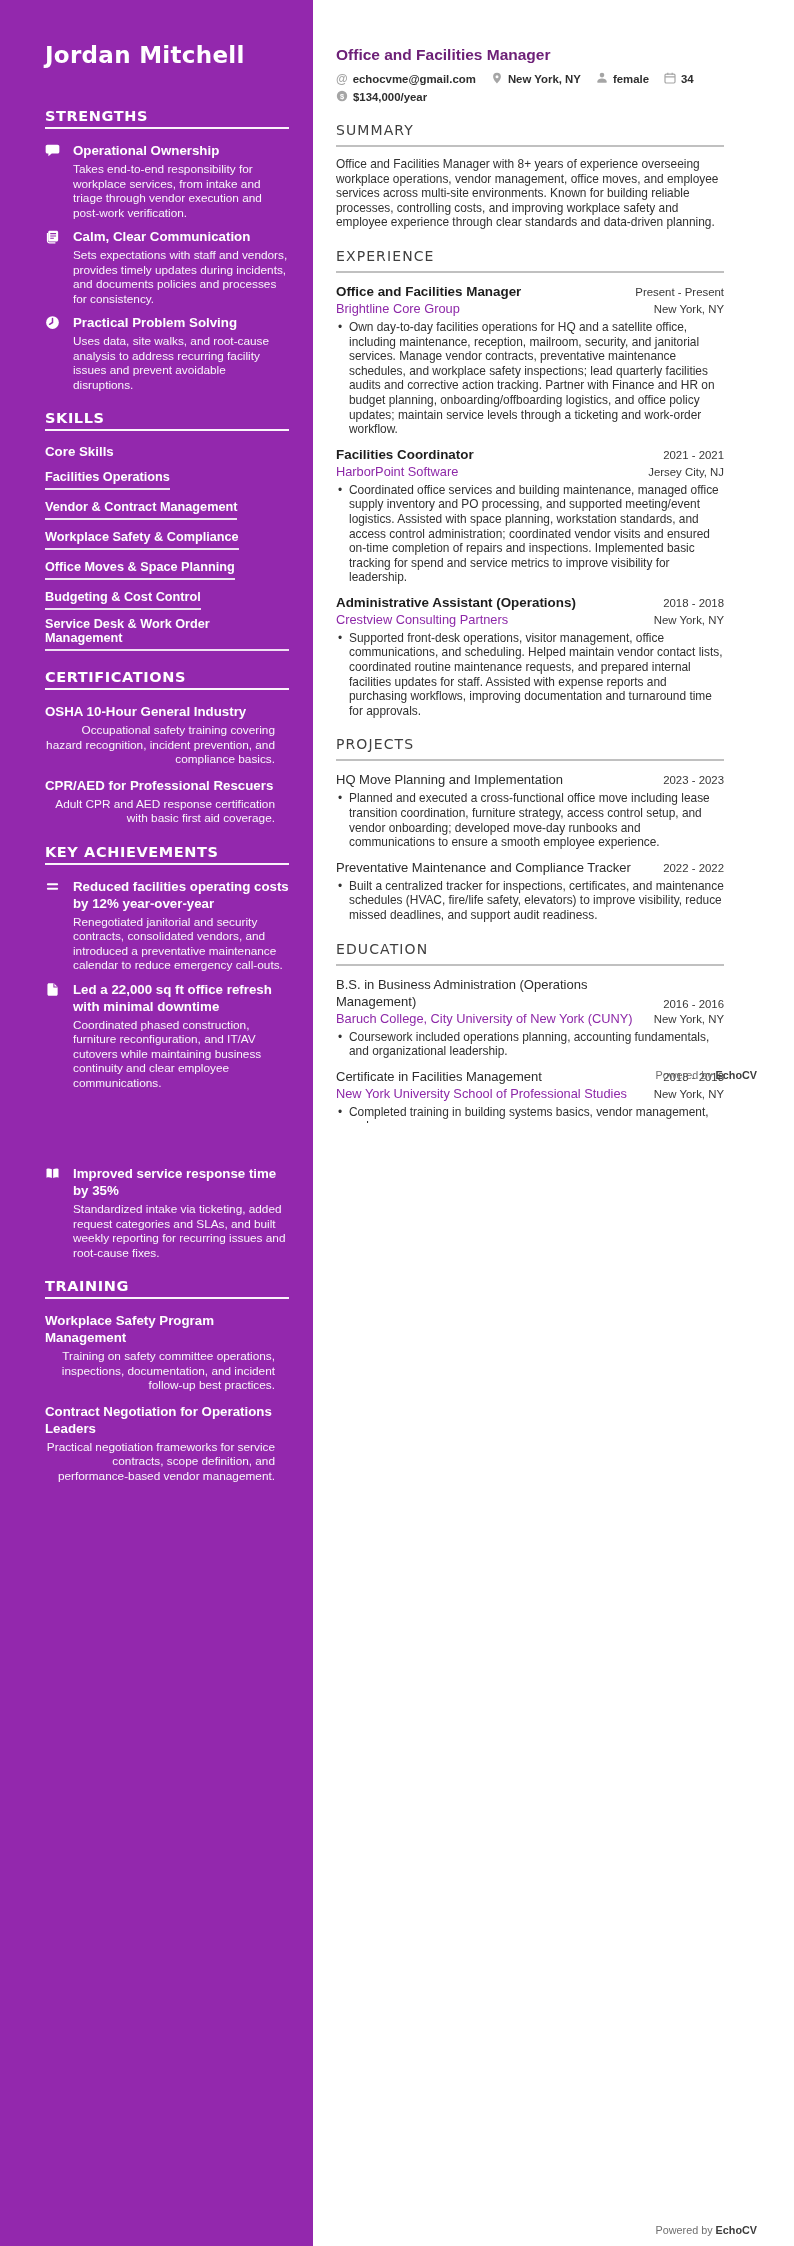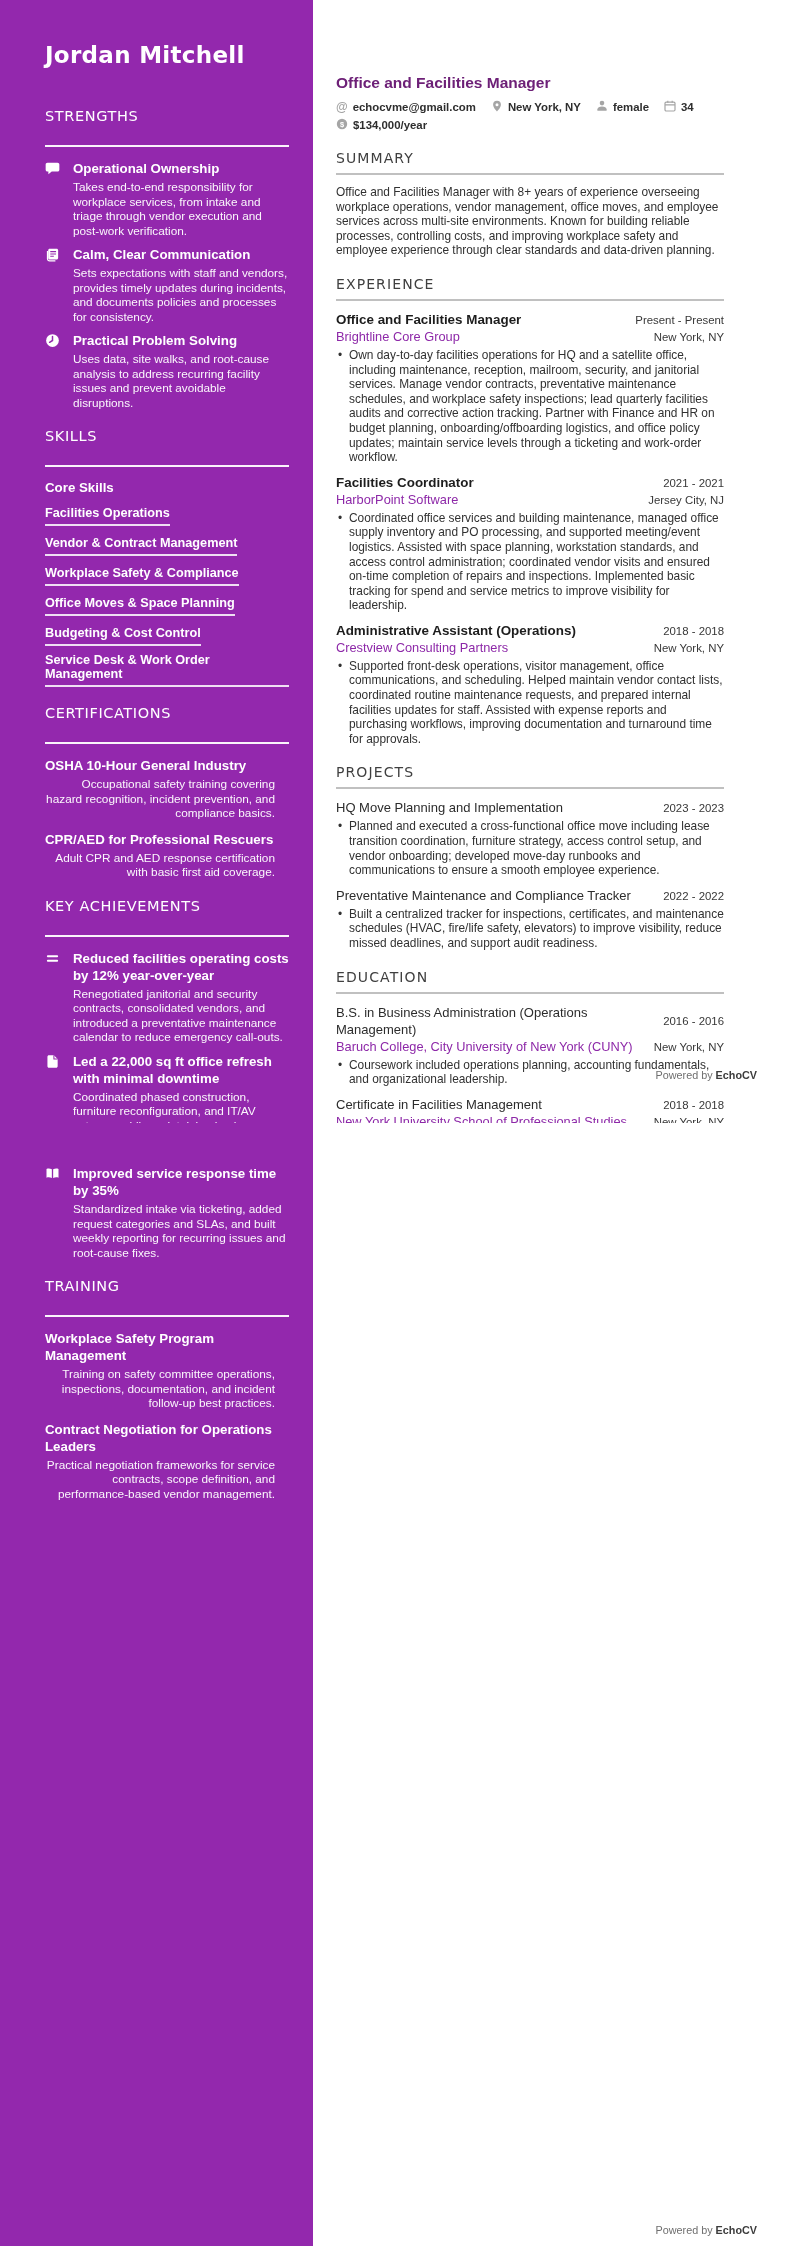--- a/index.html
+++ b/index.html
@@ -7,46 +7,46 @@
   body { width:794px; font-family:"Liberation Sans", sans-serif; -webkit-font-smoothing:antialiased; }
 
   .page { position:relative; width:794px; height:1123px; background:#ffffff; overflow:hidden; }
 
   
   .sidebar { position:absolute; top:0; left:0; bottom:0; width:313px; background:#9328ad; color:#fff; padding:42px 24px 20px 45px; }
   .sidebar.p2 { padding-top:42px; }
   .name { font-family:"DejaVu Sans", sans-serif; font-size:23px; font-weight:700; letter-spacing:.3px; margin-bottom:40px; }
   .side-sec { margin-top:18px; }
   .side-sec:first-of-type { margin-top:0; }
-  .sh { font-family:"DejaVu Sans", sans-serif; font-size:14.5px; font-weight:400; letter-spacing:.6px; padding-bottom:21px; border-bottom:2px solid rgba(255,255,255,.95); margin-bottom:13px; }
+  .sh { font-family:"DejaVu Sans", sans-serif; font-size:14.5px; font-weight:700; letter-spacing:.6px; padding-bottom:3px; border-bottom:2px solid rgba(255,255,255,.95); margin-bottom:13px; }
   .side-item { display:grid; grid-template-columns:28px 1fr; margin-bottom:8px; }
   .side-item .icn { padding-top:1px; }
   .side-title { font-size:13.3px; font-weight:700; line-height:17px; margin-bottom:3px; max-width:225px; }
   .side-desc { font-size:11.8px; line-height:14.5px; color:rgba(255,255,255,.96); max-width:219px; }
   .group-title { font-size:13.3px; font-weight:700; margin-bottom:8px; }
   .skill { margin-bottom:7px; }
   .skill span { display:inline-block; font-size:12.7px; font-weight:700; padding-bottom:4px; border-bottom:2px solid rgba(255,255,255,.85); }
   .plain-item { margin-bottom:10px; }
   .plain-title { font-size:13.3px; font-weight:700; line-height:17px; margin-bottom:3px; }
   .plain-desc { font-size:11.8px; line-height:14.5px; color:rgba(255,255,255,.96); max-width:230px;text-align:right; }
 
   
-  .main { position:absolute; top:0; left:336px; width:388px; height:100%; padding-top:74px; }
+  .main { position:absolute; top:0; left:336px; width:388px; height:100%; padding-top:46px; }
   .main-title { font-size:15.5px; font-weight:700; color:#6d2077; }
   .contact { display:flex; flex-wrap:wrap; column-gap:15px; row-gap:4px; margin-top:8px; align-items:center; }
   .citem { display:flex; align-items:center; gap:5px; font-size:11.4px; font-weight:700; color:#2e2e2e; }
   .at { font-size:12px; font-weight:700; color:#a5a5a5; line-height:12px; }
 
   .msec { margin-top:18px; }
   .mh { font-family:"DejaVu Sans", sans-serif; font-size:14px; font-weight:400; letter-spacing:1.1px; color:#3f3f3f; padding-bottom:7px; border-bottom:2px solid #c0c0c0; margin-bottom:10px; }
   .body-text { font-size:11.9px; line-height:14.6px; color:#313131; }
 
   .job { margin-bottom:9px; }
   .jrow { display:flex; justify-content:space-between; align-items:baseline; gap:10px; }
-  .jrow.center { align-items:center; }
+  .jrow.center { align-items:flex-end; }
   .jtitle { font-size:13.4px; font-weight:700; color:#1d1d1d; line-height:17px; }
   .ntitle { font-size:13px; font-weight:400; color:#2c2c2c; line-height:17px; }
   .jdates { font-size:11.4px; color:#383838; white-space:nowrap; }
   .jcompany { font-size:12.8px; color:#8d28a8; line-height:17px; text-decoration:none; }
   .jbullet { position:relative; padding-left:13px; margin-top:3px; font-size:11.9px; line-height:14.6px; color:#313131; }
   .jbullet::before { content:"\2022"; position:absolute; left:2px; top:0; }
 
   .footer { position:absolute; right:37px; font-size:10.8px; color:#6f6f6f; }
   .footer .brand { color:#3c3c3c; font-weight:700; }
   .footer.f1 { bottom:42px; }

